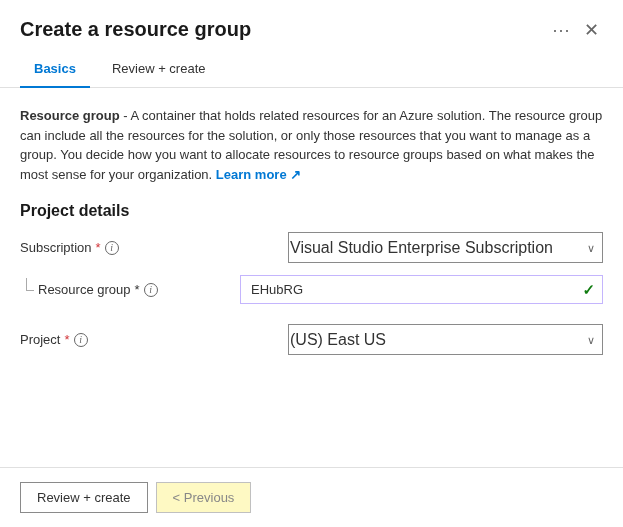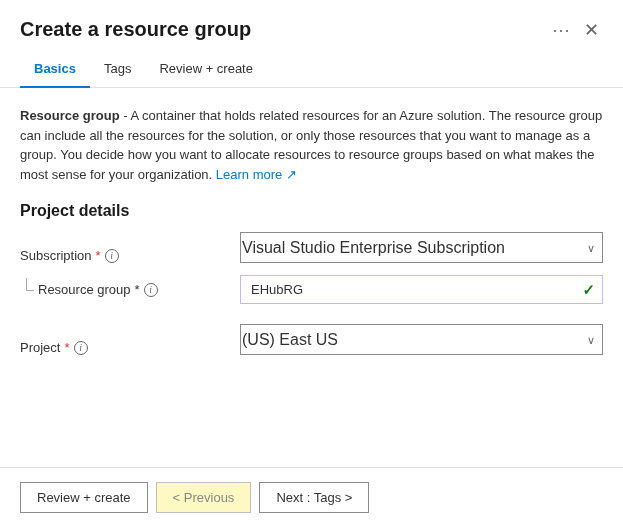--- a/index.html
+++ b/index.html
@@ -46,21 +46,21 @@
       cursor: pointer;
       background: none;
       border: none;
       line-height: 1;
       padding: 2px 4px;
     }
     .tabs {
       display: flex;
       padding: 0 20px;
       border-bottom: 1px solid #e0e0e0;
-      gap: 0;
+      gap: 8px;
     }
     .tab {
       padding: 10px 14px;
       cursor: pointer;
       font-size: 13px;
       color: #333;
       border-bottom: 2px solid transparent;
       margin-bottom: -1px;
     }
     .tab.active {
@@ -78,34 +78,36 @@
       color: #333;
       line-height: 1.5;
       margin-bottom: 18px;
     }
     .description strong {
       font-weight: 600;
     }
     .description a {
       color: #0078d4;
       text-decoration: none;
+      font-weight: bold;
     }
     .section-title {
       font-size: 16px;
       font-weight: 600;
       color: #1a1a1a;
       margin-bottom: 12px;
     }
     .form-section {
       margin-bottom: 20px;
     }
     .form-row {
       display: flex;
-      align-items: flex-end;
+      align-items: center;
       margin-bottom: 12px;
+      gap: 48px;
     }
     .form-label {
       width: 220px;
       font-size: 13px;
       color: #333;
       display: flex;
       align-items: center;
       gap: 4px;
       flex-shrink: 0;
     }
@@ -244,23 +246,20 @@
     <span class="dialog-title">Create a resource group</span>
     <span class="dialog-more">···</span>
     <button class="dialog-close">✕</button>
   </div>
 
   <div class="tabs">
     <div class="tab active">
       <span>Basics</span>
     </div>
     <div class="tab">
-      <span>Tags</span>
-    </div>
-    <div class="tab">
       <span>Review + create</span>
     </div>
   </div>
 
   <div class="dialog-body">
     <p class="description">
       <strong>Resource group</strong><span> - A container that holds related resources for an Azure solution. The resource group can include all the resources for the solution, or only those resources that you want to manage as a group. You decide how you want to allocate resources to resource groups based on what makes the most sense for your organization.</span>
       <a href="#">
         <span>Learn more</span>
         <span>↗</span>
@@ -316,17 +315,14 @@
     </div>
   </div>
 
   <div class="dialog-footer">
     <button class="btn btn-primary">
       <span>Review + create</span>
     </button>
     <button class="btn btn-disabled">
       <span>&lt; Previous</span>
     </button>
-    <button class="btn">
-      <span>Next : Tags &gt;</span>
-    </button>
   </div>
 </div>
 
 </body></html>

